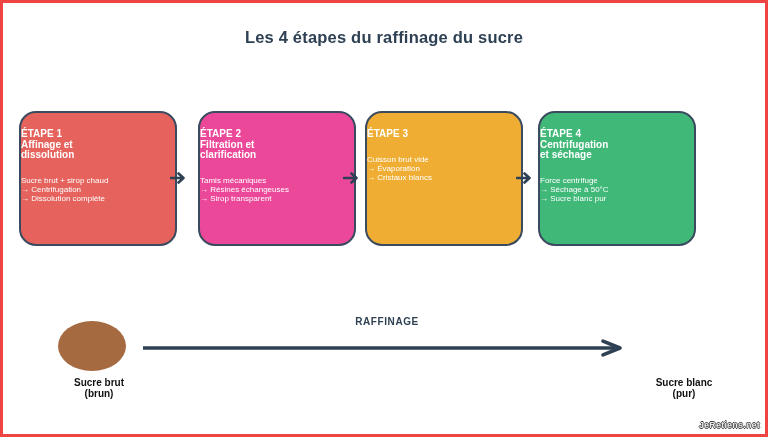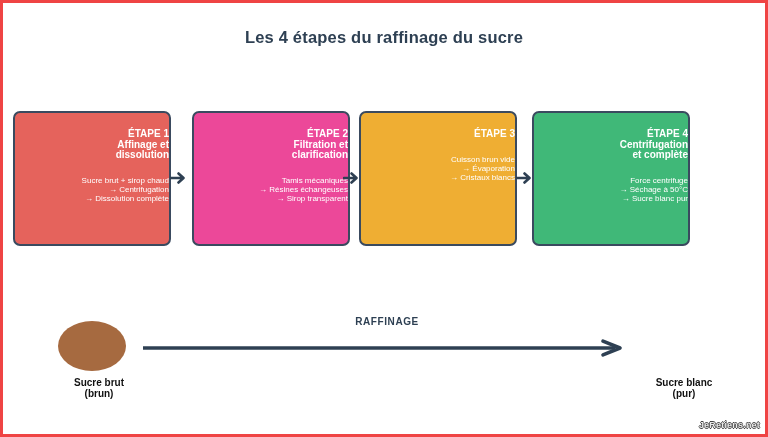--- a/index.html
+++ b/index.html
@@ -15,23 +15,24 @@
   .title {
     position:absolute; top:25px; left:0; width:100%;
     text-align:center;
     font-size:16.5px; font-weight:700;
     letter-spacing:0.2px;
   }
   .step {
     position:absolute; top:108px;
     width:158px; height:135px;
     border:2px solid #3A4A5F;
-    border-radius:7px;
+    border-radius:17px;
     color:#ffffff;
-    text-align:right;
+    text-align:left;
+    margin-left:6px;
   }
   .step-head {
     margin-top:16px;
     font-size:10px; font-weight:700;
     line-height:10.5px;
   }
   .preline { white-space:pre-line; }
   .step-body {
     margin-top:15px;
     font-size:8px;
@@ -111,31 +112,31 @@
       <div>→ Résines échangeuses</div>
       <div>→ Sirop transparent</div>
     </div>
   </div>
 
   <div class="step" style="left: 356px; background-color: rgb(239, 174, 51);">
     <div class="step-head">
       <div>ÉTAPE 3</div>
     </div>
     <div class="step-body">
-      <div>Cuisson brun vide</div>
+      <div>Cuisson brut vide</div>
       <div>→ Évaporation</div>
       <div>→ Cristaux blancs</div>
     </div>
   </div>
 
   <div class="step" style="left: 529px; background-color: rgb(64, 184, 120);">
     <div class="step-head">
       <div>ÉTAPE 4</div>
       <div class="preline">Centrifugation
-et complète</div>
+et séchage</div>
     </div>
     <div class="step-body">
       <div>Force centrifuge</div>
       <div>→ Séchage à 50°C</div>
       <div>→ Sucre blanc pur</div>
     </div>
   </div>
 
   <div class="gap-arrow" style="left: 167px; color: rgb(46, 64, 83);">
     <svg width="16" height="14" viewBox="0 0 16 14">

